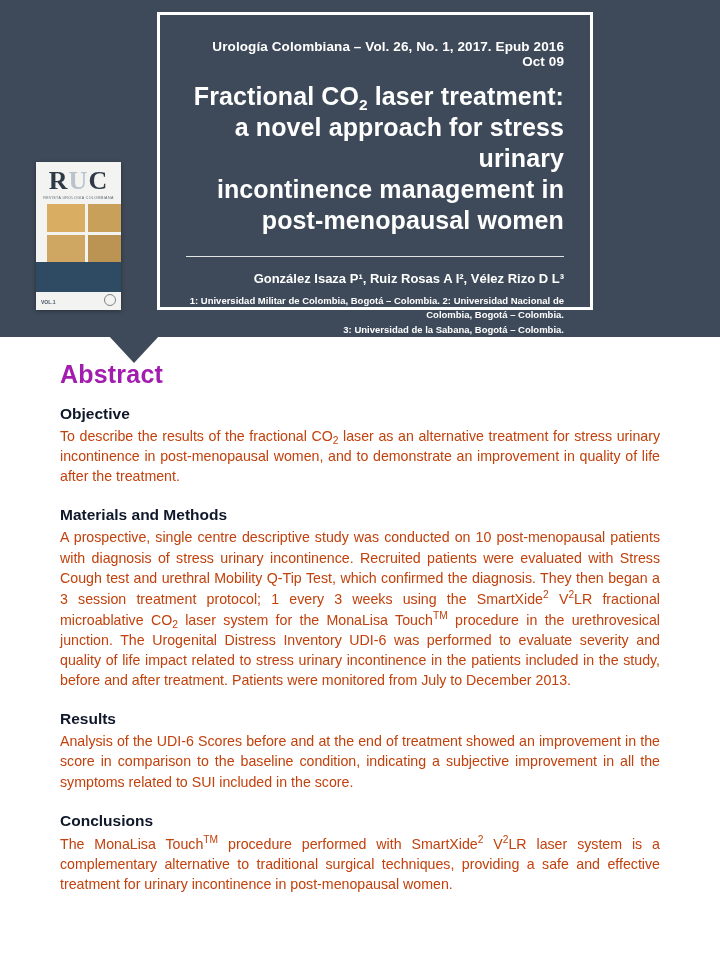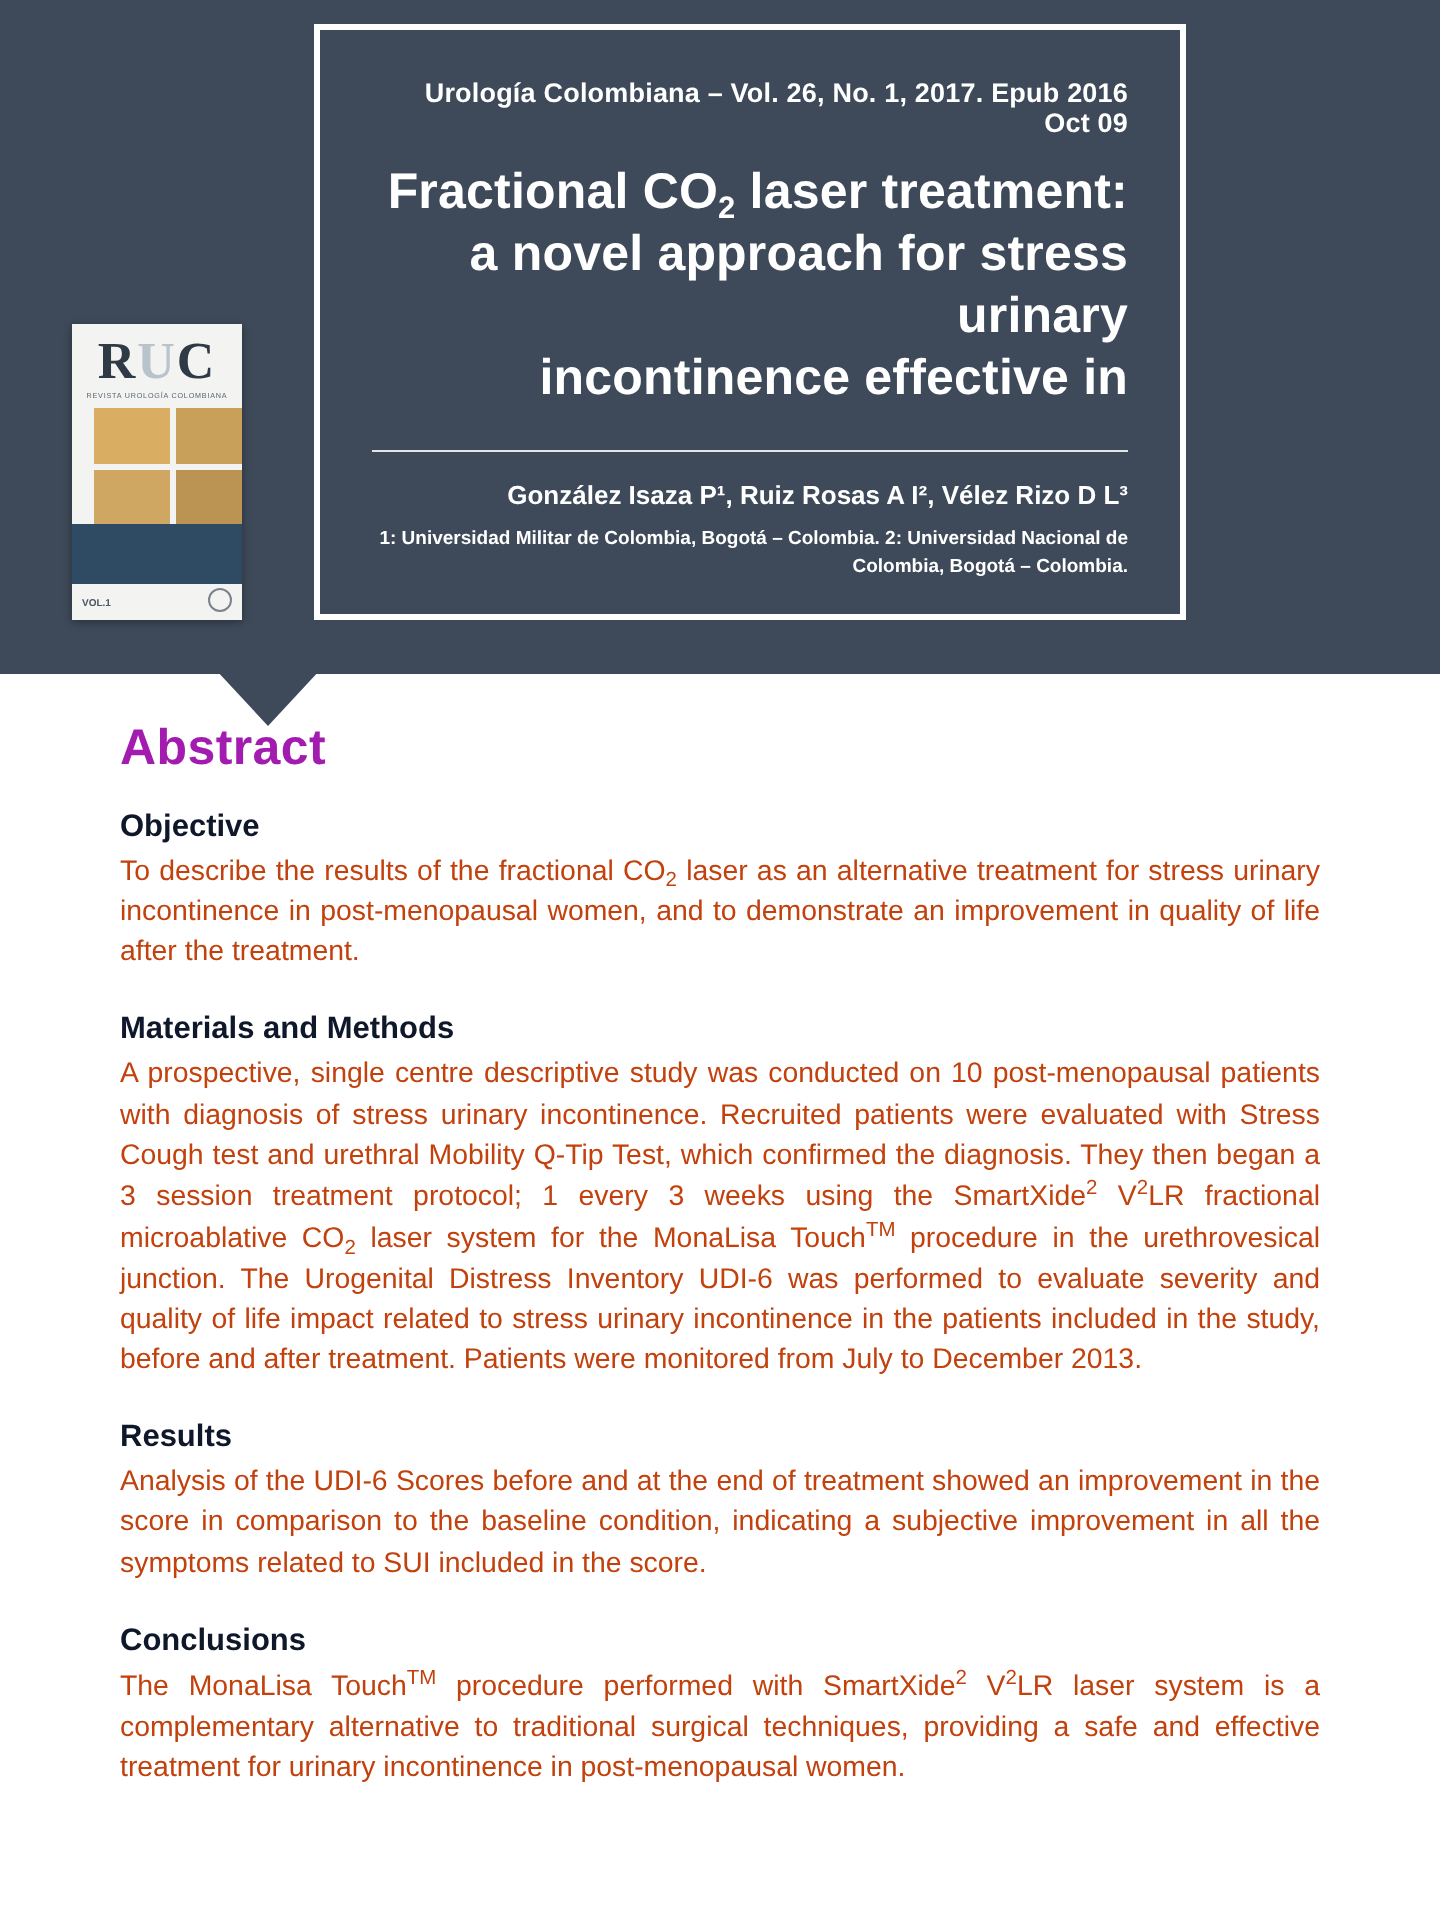--- a/index.html
+++ b/index.html
@@ -211,25 +211,27 @@
   <div class="cover-foot"></div>
   <div class="cover-issue">VOL.1</div>
   <div class="cover-logo"></div>
 </div>
 
 <div class="title-box">
   <div class="journal-line">Urología Colombiana – Vol. 26, No. 1, 2017. Epub 2016 Oct 09</div>
   <div class="article-title">
     <div><span>Fractional CO</span><sub>2</sub><span> laser treatment:</span></div>
     <div>a novel approach for stress urinary</div>
-    <div>incontinence effective in</div>
+    <div>incontinence management in</div>
+    <div>post-menopausal women</div>
   </div>
   <hr class="rule">
   <div class="authors">González Isaza P¹, Ruiz Rosas A I², Vélez Rizo D L³</div>
   <div class="affils">1: Universidad Militar de Colombia, Bogotá – Colombia. 2: Universidad Nacional de Colombia, Bogotá – Colombia.</div>
+  <div class="affils">3: Universidad de la Sabana, Bogotá – Colombia.</div>
 </div>
 
 <div class="content">
   <h1 class="abstract-heading">Abstract</h1>
 
   <div class="sect">
     <h2 class="section-heading">Objective</h2>
     <p class="section-body">To describe the results of the fractional CO<sub>2</sub> laser as an alternative treatment for stress urinary incontinence in post-menopausal women, and to demonstrate an improvement in quality of life after the treatment.</p>
   </div>
 

